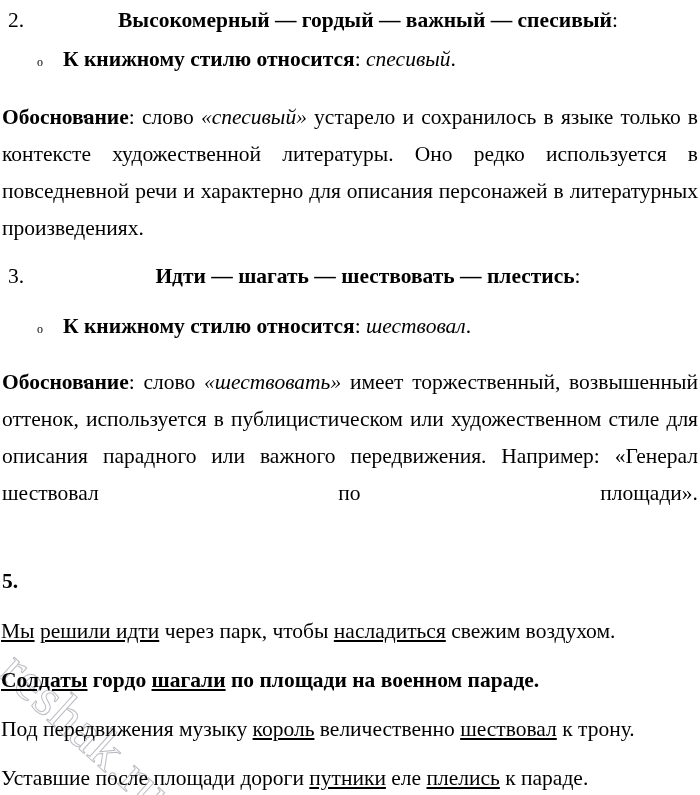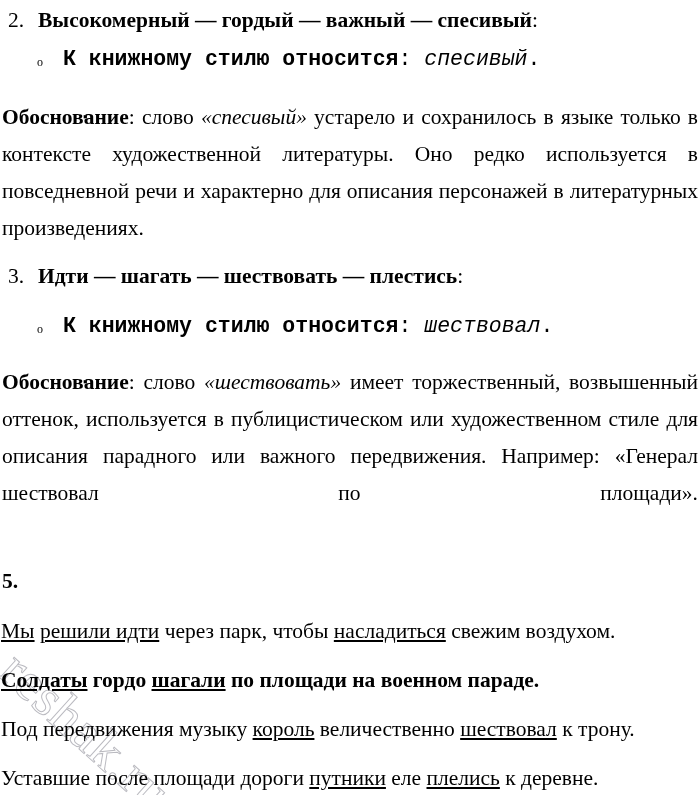--- a/index.html
+++ b/index.html
@@ -79,20 +79,21 @@
     position: absolute;
     left: 6px;
     top: 0;
     font-weight: normal;
     width: 26px;
     text-align: left;
   }
   .lvl1 .body {
     display: block;
     margin-left: 36px;
+    text-align: center;
   }
   .lvl1 .tail {
     font-weight: normal;
   }
 
   
   .lvl2 {
     left: 2px;
     width: 696px;
     font-size: 21.5px;
@@ -103,21 +104,20 @@
     position: absolute;
     left: 35px;
     top: 3px;
     font-size: 12px;
     line-height: 37px;
     font-weight: normal;
   }
   .lvl2 .body {
     display: block;
     margin-left: 61px;
-    font-family: Liberation Mono, monospace;
   }
   .lvl2 .tail {
     font-weight: normal;
   }
   .lvl2 .ital {
     font-weight: normal;
     font-style: italic;
   }
 
   
@@ -215,16 +215,16 @@
     <div class="block lvl3" style="top:364px;">
       <span class="marker">▪</span>
       <span class="body"><span class="lead">Обоснование</span><span>: слово </span><span class="ital">«шествовать»</span><span> имеет торжественный, возвышенный оттенок, используется в публицистическом или художественном стиле для описания парадного или важного передвижения. Например: «Генерал шествовал по площади».</span></span>
     </div>
 
     <div class="block head-num" style="top:566px;">5.</div>
 
     <div class="block sentence" style="top:616px;"><span class="u">Мы</span><span> </span><span class="u">решили идти</span><span> через парк, чтобы </span><span class="u">насладиться</span><span> свежим воздухом.</span></div>
     <div class="block sentence" style="top:665px;font-weight:bold;"><span class="u">Солдаты</span><span> гордо </span><span class="u">шагали</span><span> по площади на военном параде.</span></div>
     <div class="block sentence" style="top:714px;"><span>Под передвижения музыку </span><span class="u">король</span><span> величественно </span><span class="u">шествовал</span><span> к трону.</span></div>
-    <div class="block sentence" style="top:763px;"><span>Уставшие после площади дороги </span><span class="u">путники</span><span> еле </span><span class="u">плелись</span><span> к деревне.</span></div>
+    <div class="block sentence" style="top:763px;"><span>Уставшие после площади дороги </span><span class="u">путники</span><span> еле </span><span class="u">плелись</span><span> к параде.</span></div>
 
   </div>
 </div>
 
 </body></html>

